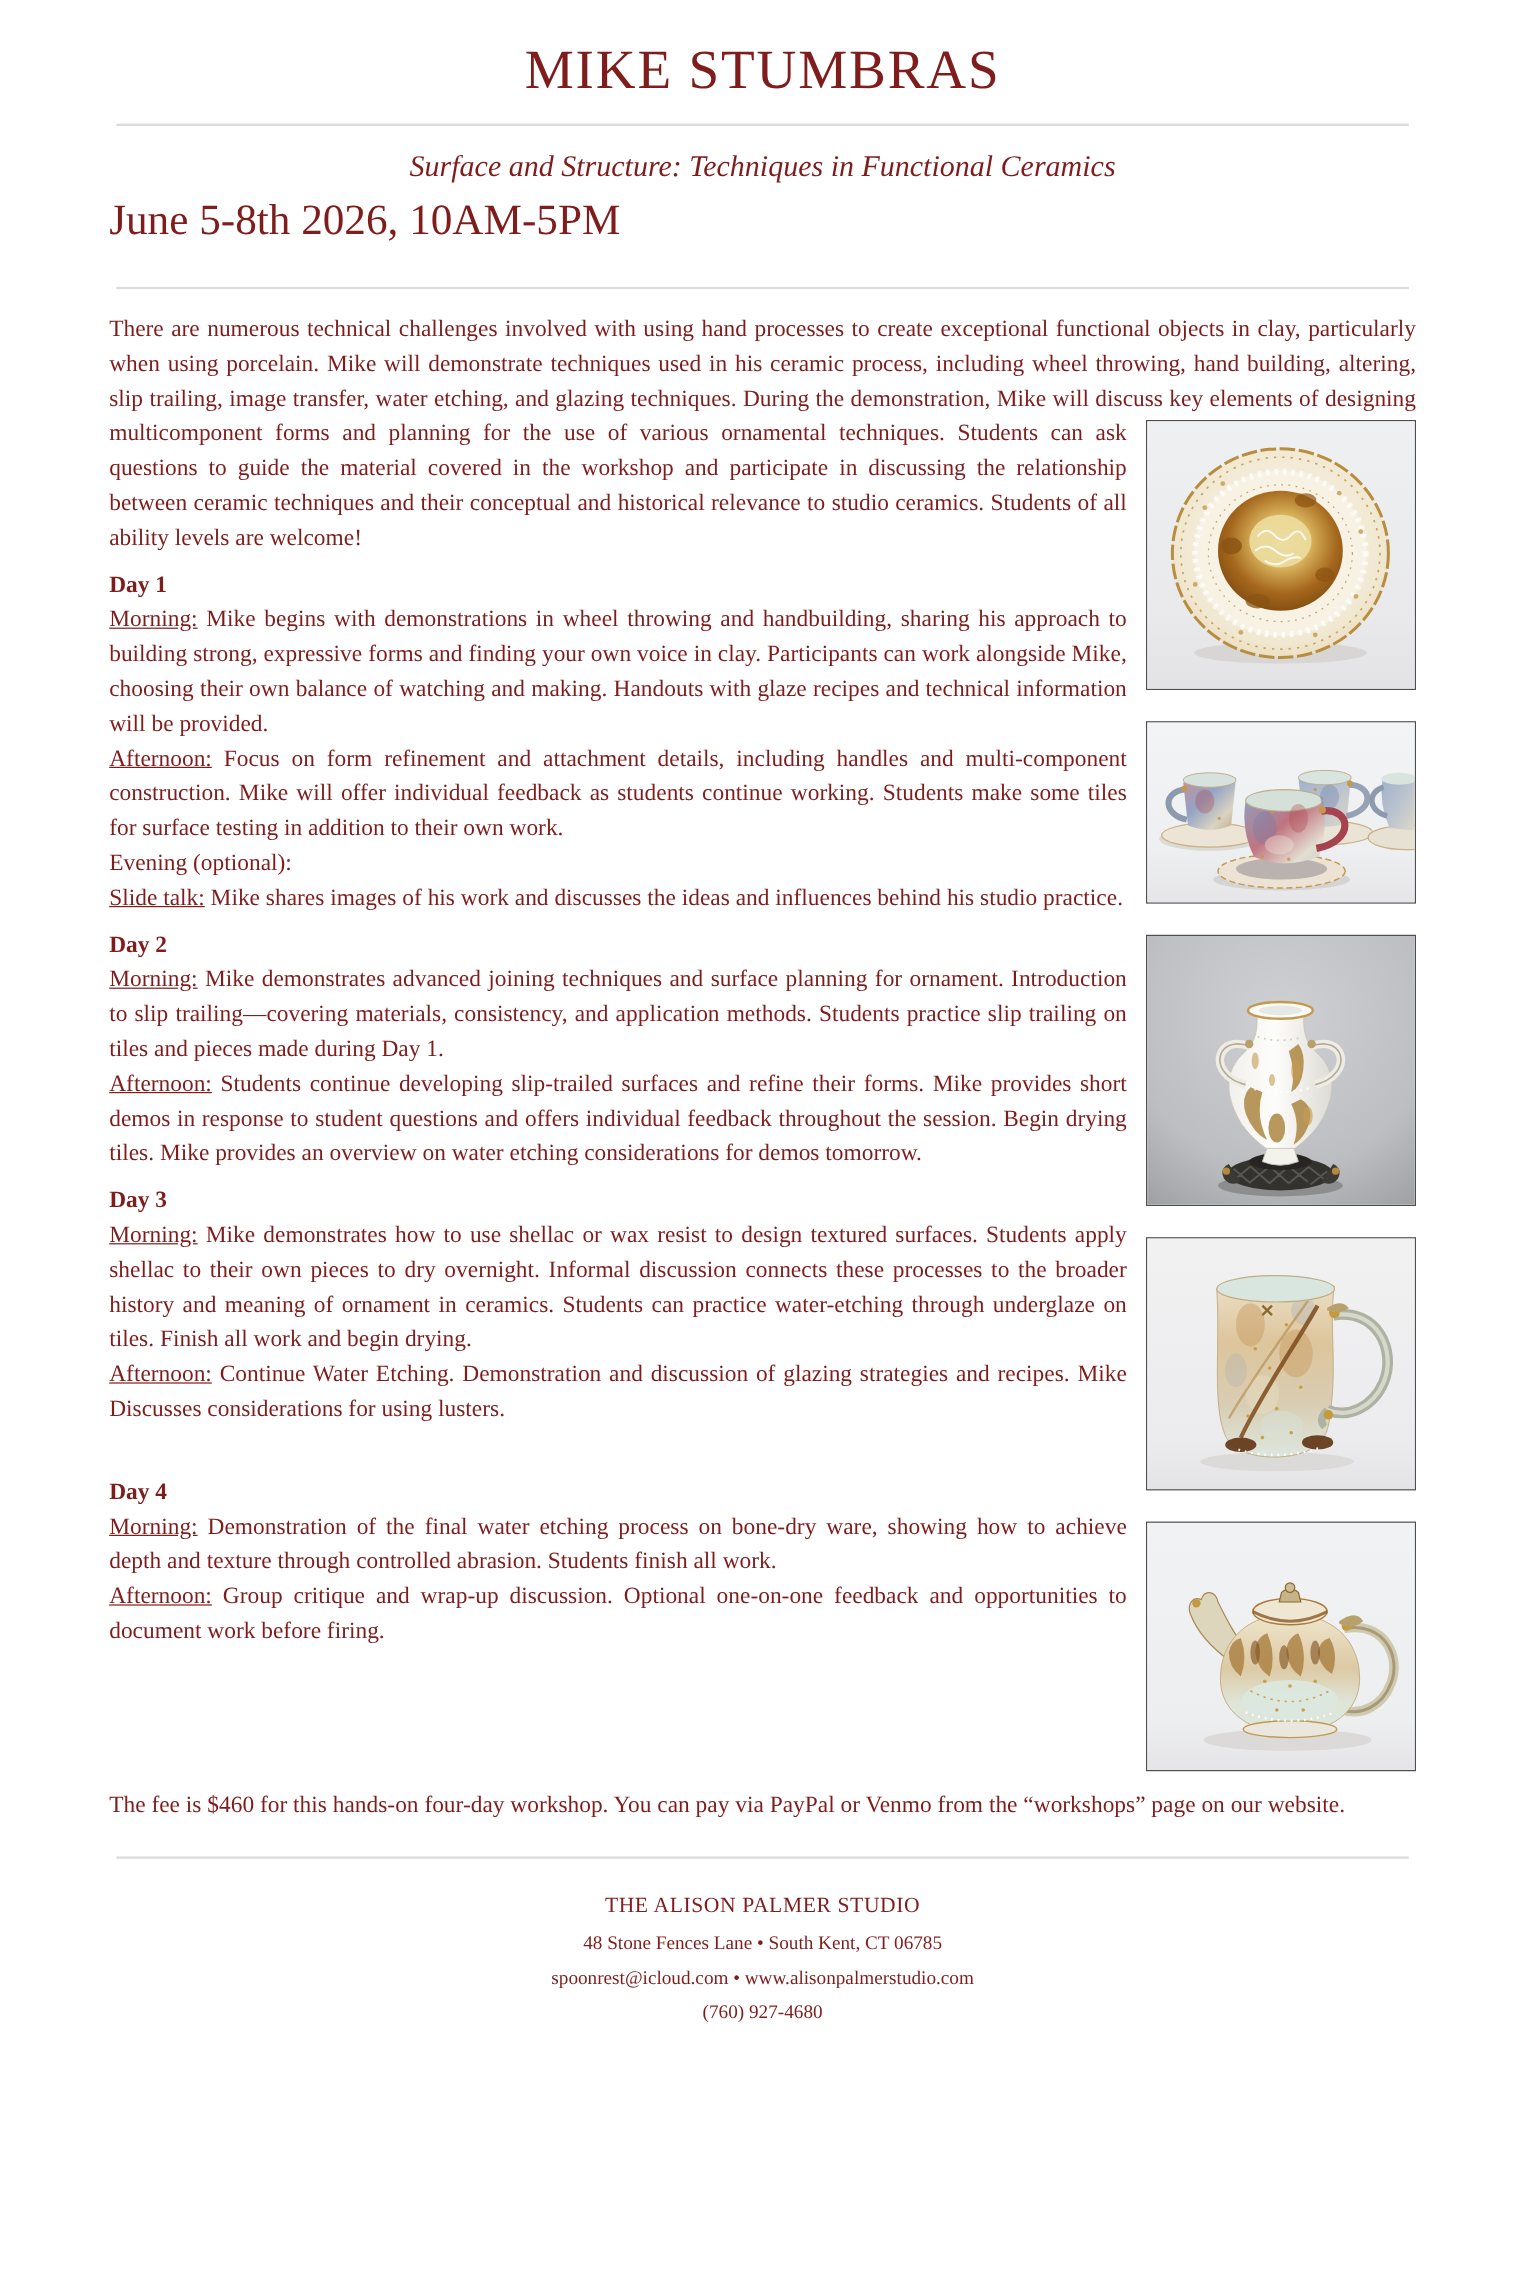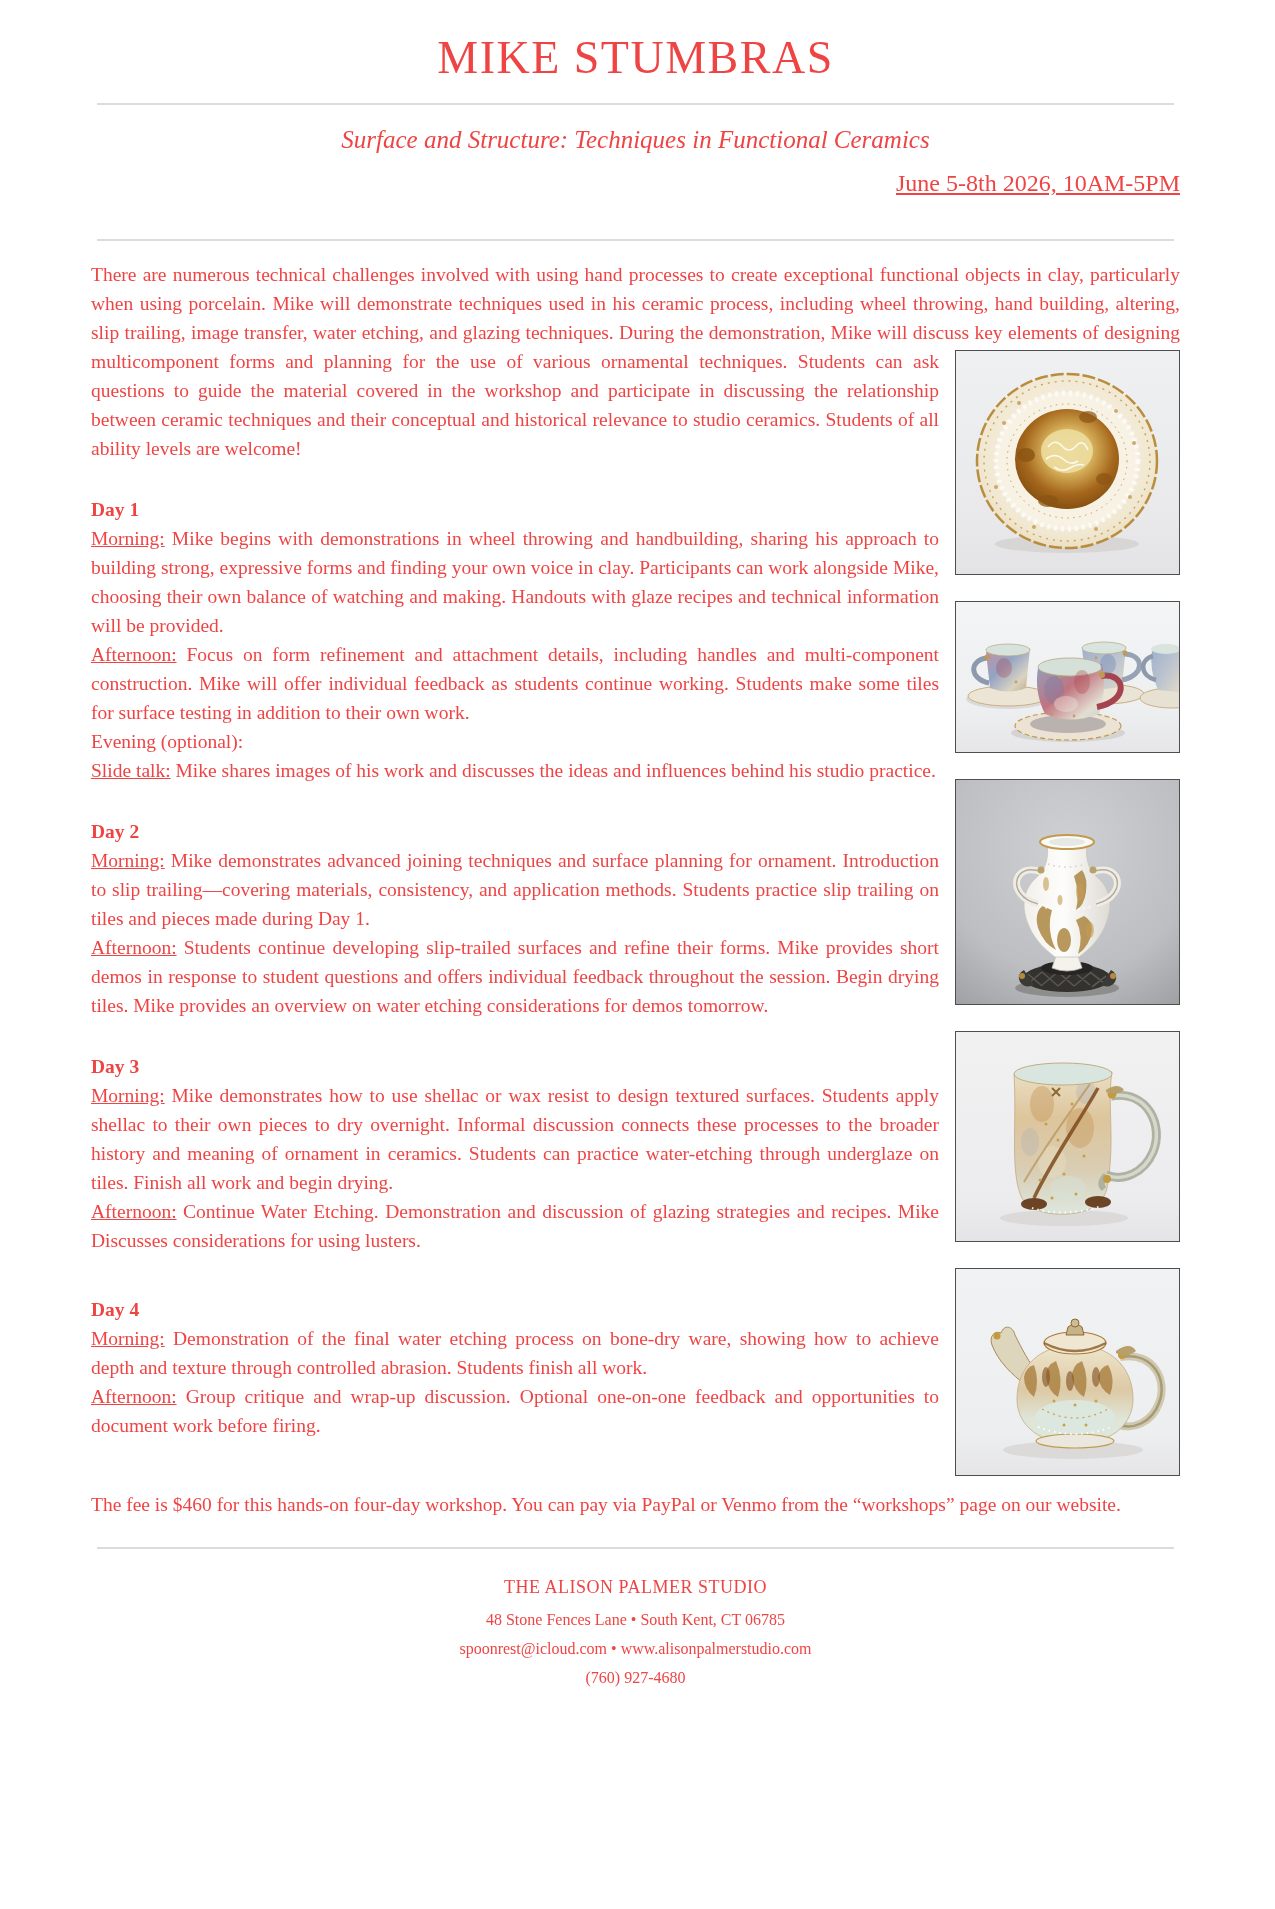--- a/index.html
+++ b/index.html
@@ -5,21 +5,21 @@
   html,body{margin:0;padding:0;background:#fff;}
   .page{
     position:relative;
     width:1153px;
     min-height:1909px;
     margin:0 auto;
     background:#ffffff;
     box-sizing:border-box;
     padding:30px 34px 40px 30px;
     font-family:"Liberation Serif","DejaVu Serif",serif;
-    color:#ef4444;
+    color:#7f1d1d;
   }
   .artist-name{
     margin:0;
     text-align:center;
     font-size:46px;
     font-weight:500;
     letter-spacing:1.5px;
     line-height:55px;
   }
   hr.rule{
@@ -29,35 +29,34 @@
   }
   .subtitle{
     margin-top:17px;
     text-align:center;
     font-style:italic;
     font-size:25px;
     line-height:36px;
   }
   .date-line{
     margin-top:8px;
-    text-align:right;
-    font-size:24px;
+    text-align:left;
+    font-size:36px;
     line-height:34px;
-    text-decoration:underline;
   }
   hr.rule2{margin-top:39px;}
   .body-text{
     margin-top:19px;
     font-size:19.5px;
     line-height:29px;
     text-align:justify;
   }
   .body-text p{margin:0;}
   .u{text-decoration:underline;}
-  .day-block{margin-top:32px;}
+  .day-block{margin-top:10px;}
   .day-block.day4{margin-top:40px;}
   .day-title{font-weight:bold;}
   .fee{clear:right;margin-top:44px !important;text-align:left !important;}
   
   .figcol{
     float:right;
     width:225px;
     margin:3px 0 14px 16px;
   }
   .ph{

